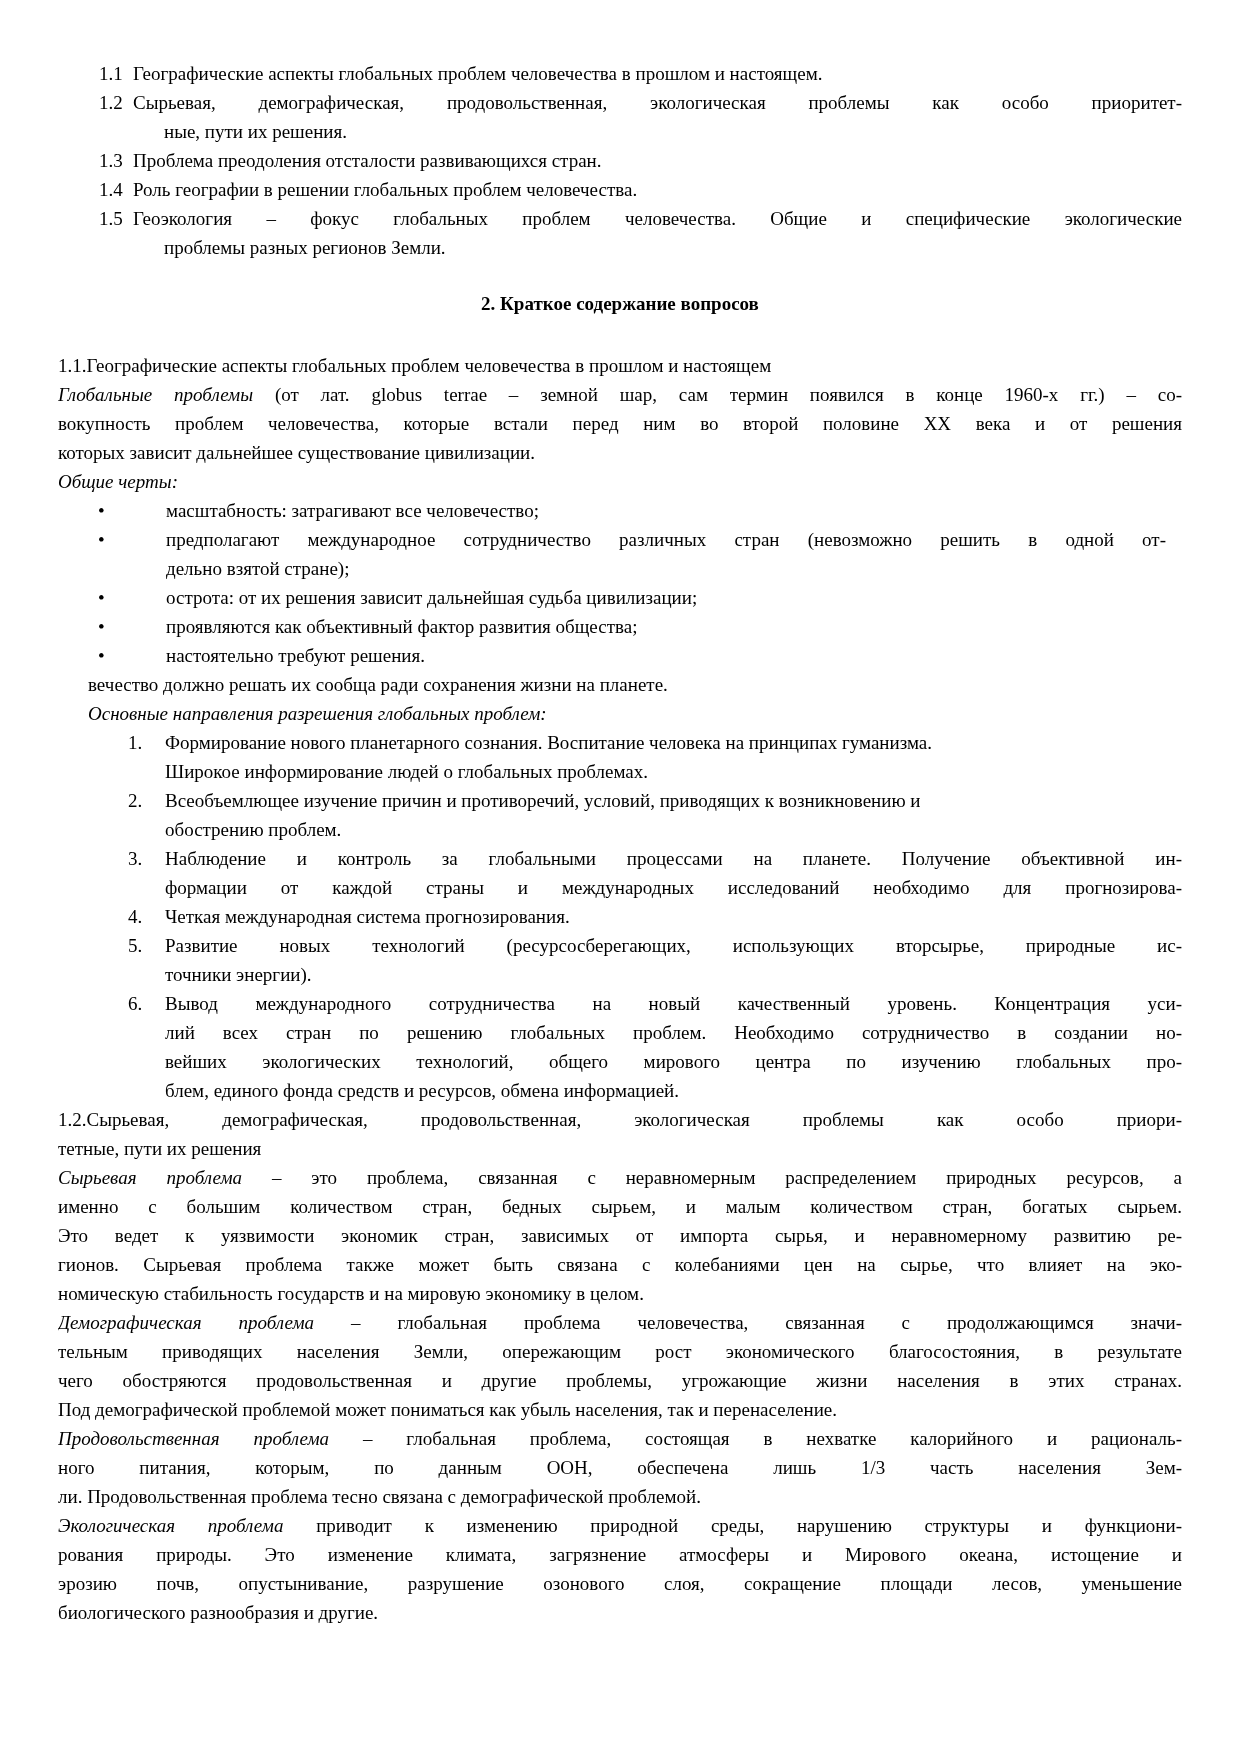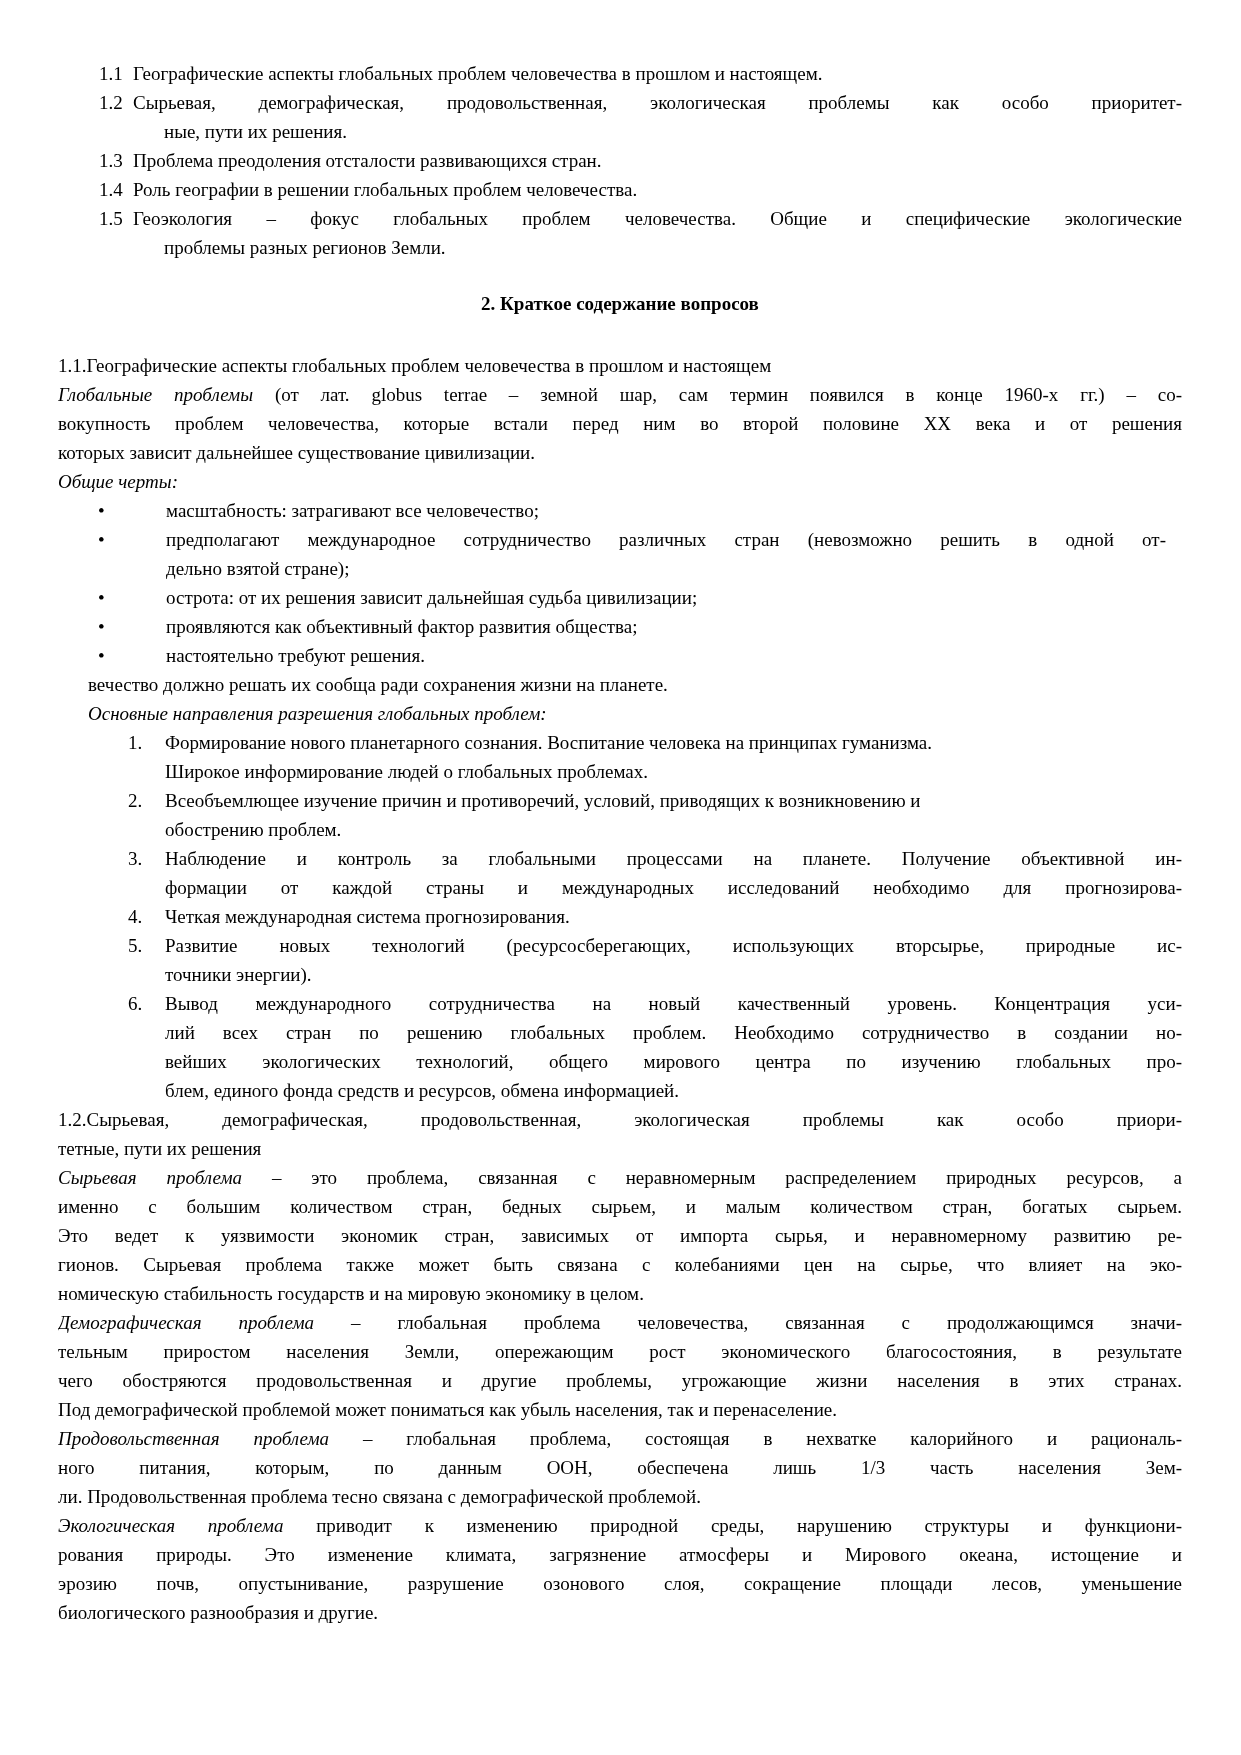--- a/index.html
+++ b/index.html
@@ -147,21 +147,21 @@
   <div>
     <div class="line just"><i>Сырьевая проблема</i><span> – это проблема, связанная с неравномерным распределением природных ресурсов, а</span></div>
     <div class="line just">именно с большим количеством стран, бедных сырьем, и малым количеством стран, богатых сырьем.</div>
     <div class="line just">Это ведет к уязвимости экономик стран, зависимых от импорта сырья, и неравномерному развитию ре-</div>
     <div class="line just">гионов. Сырьевая проблема также может быть связана с колебаниями цен на сырье, что влияет на эко-</div>
     <div class="line">номическую стабильность государств и на мировую экономику в целом.</div>
   </div>
 
   <div>
     <div class="line just"><i>Демографическая проблема</i><span> – глобальная проблема человечества, связанная с продолжающимся значи-</span></div>
-    <div class="line just">тельным приростом населения Земли, опережающим рост экономического благосостояния, в результате</div>
+    <div class="line just">тельным приводящих населения Земли, опережающим рост экономического благосостояния, в результате</div>
     <div class="line just">чего обостряются продовольственная и другие проблемы, угрожающие жизни населения в этих странах.</div>
     <div class="line">Под демографической проблемой может пониматься как убыль населения, так и перенаселение.</div>
   </div>
 
   <div>
     <div class="line just"><i>Продовольственная проблема</i><span> – глобальная проблема, состоящая в нехватке калорийного и рациональ-</span></div>
     <div class="line just">ного питания, которым, по данным ООН, обеспечена лишь 1/3 часть населения Зем-</div>
     <div class="line">ли. Продовольственная проблема тесно связана с демографической проблемой.</div>
   </div>
 

